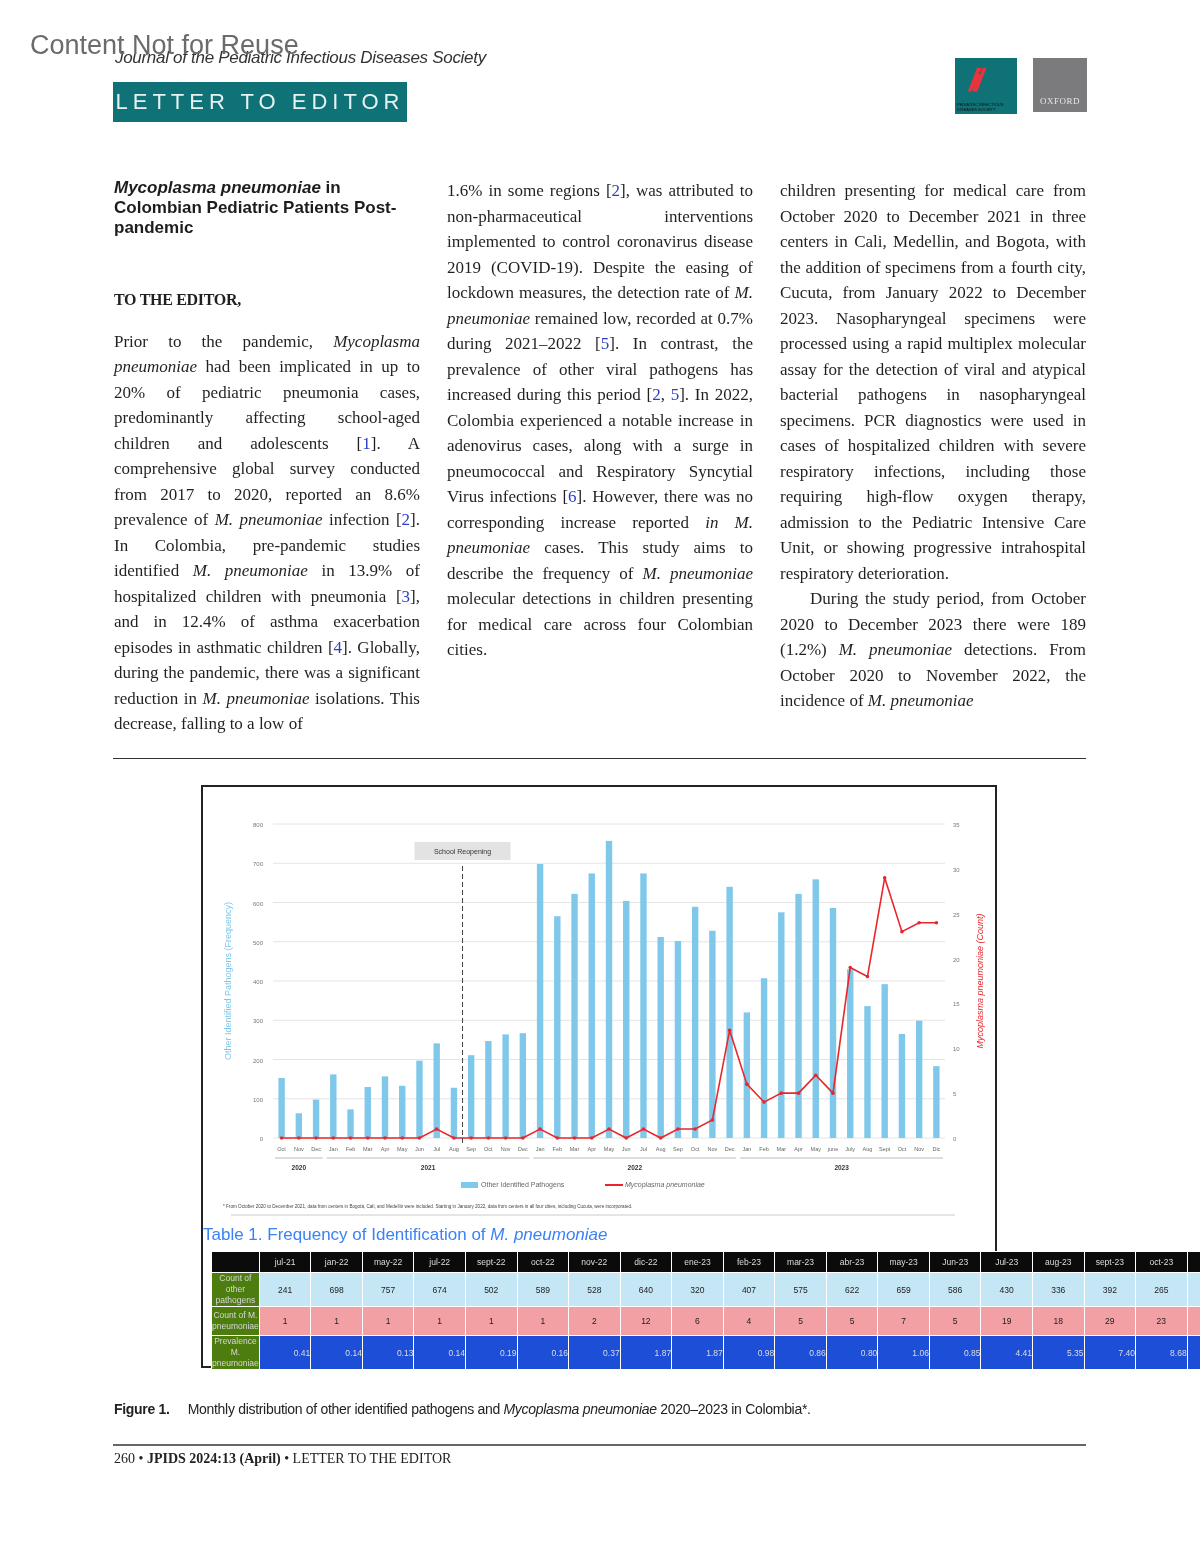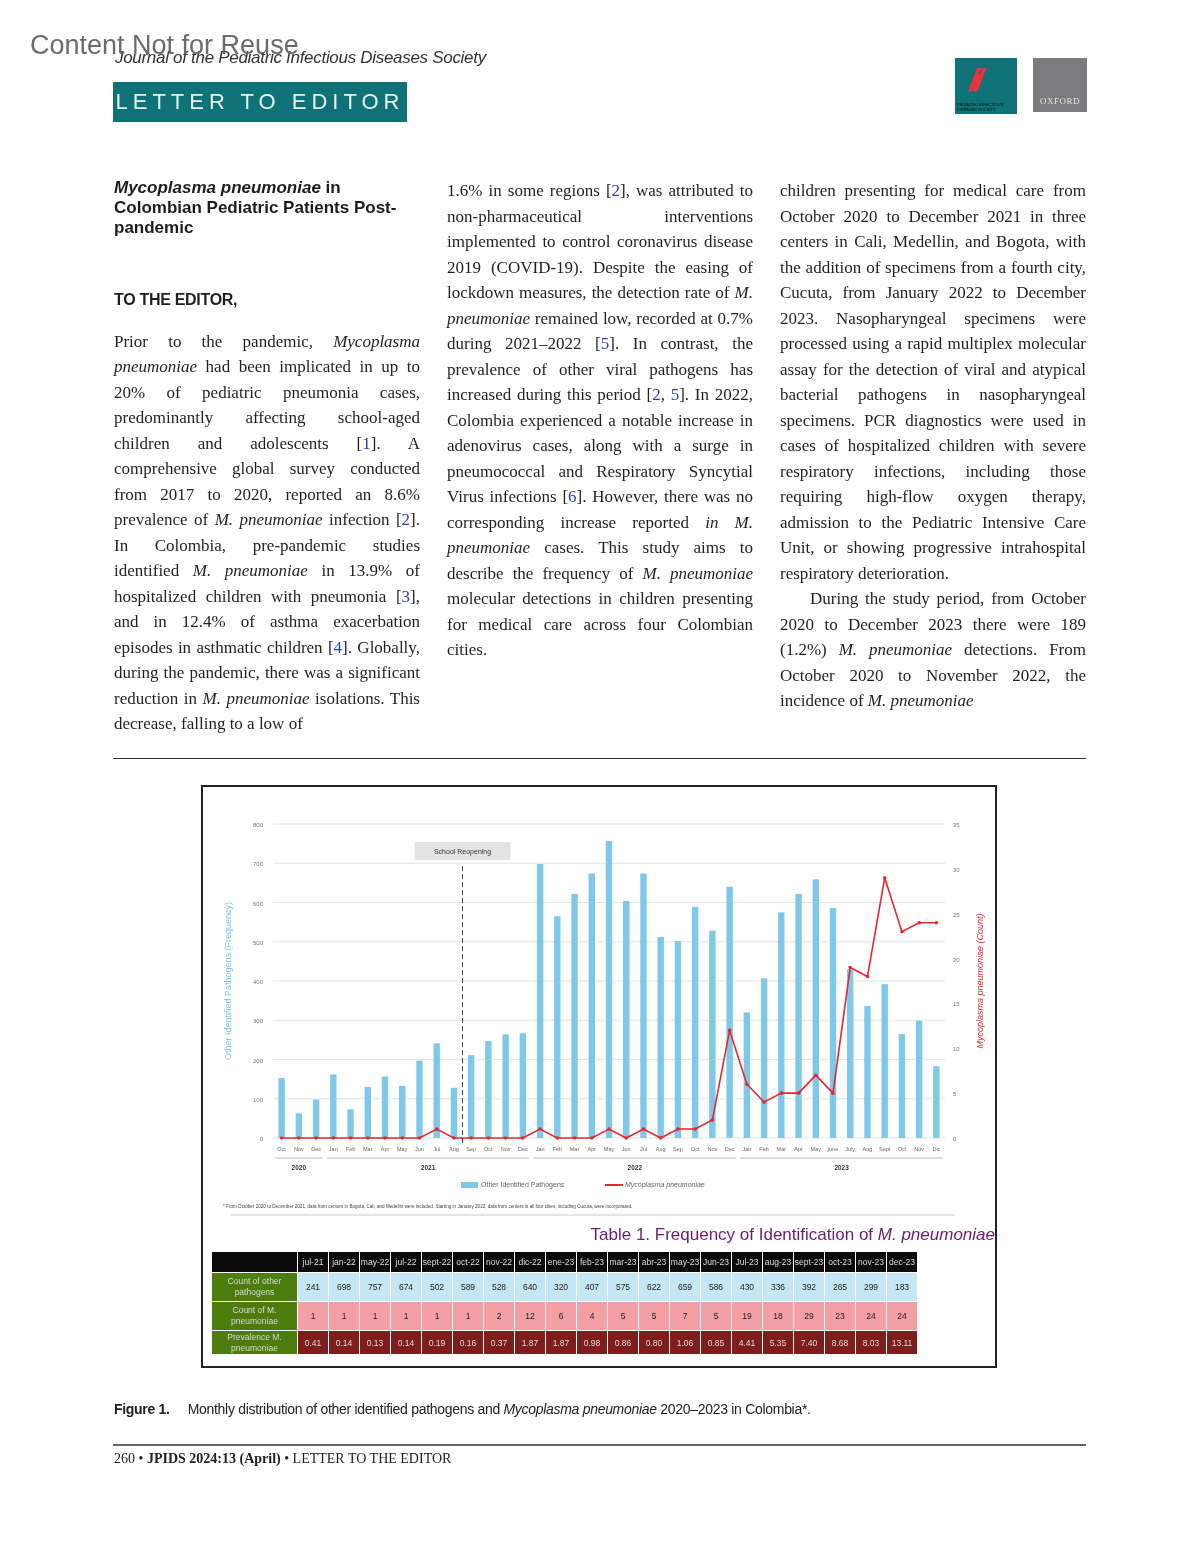--- a/index.html
+++ b/index.html
@@ -9,36 +9,36 @@
   .banner{position:absolute;left:113px;top:82px;width:294px;height:40px;background:#0e7276;color:#e6f2f2;font-family:"Liberation Sans",sans-serif;font-size:22px;letter-spacing:5px;display:flex;align-items:center;justify-content:center;}
   .logo-pids{position:absolute;left:955px;top:58px;width:62px;height:56px;background:#0e7276;}
   .logo-pids .marks{position:absolute;left:14px;top:4px;color:#e8343f;font-family:"Liberation Sans",sans-serif;font-weight:bold;font-style:italic;font-size:32px;letter-spacing:-6px;}
   .logo-pids .small{position:absolute;left:2px;bottom:2px;font-size:4px;color:#111;font-family:"Liberation Sans",sans-serif;line-height:5px;}
   .logo-oxford{position:absolute;left:1033px;top:58px;width:54px;height:54px;background:#7b7b7d;color:#e6e6e6;font-family:"Liberation Serif",serif;font-size:9px;display:flex;align-items:flex-end;justify-content:center;padding-bottom:6px;box-sizing:border-box;letter-spacing:0.5px;}
   .col{position:absolute;top:178px;width:306px;font-size:17px;line-height:25.5px;text-align:justify;}
   .col1{left:114px;}
   .col2{left:447px;}
   .col3{left:780px;}
   .title{font-family:"Liberation Sans",sans-serif;font-weight:bold;font-size:17px;line-height:20px;text-align:left;color:#1d1d1d;margin-top:0;}
-  .to-editor{font-family:Liberation Sans, sans-serif;font-weight:bold;font-size:16px;margin-top:49px;margin-bottom:16px;letter-spacing:-0.3px;}
+  .to-editor{font-family:Liberation Serif, serif;font-weight:bold;font-size:16px;margin-top:49px;margin-bottom:16px;letter-spacing:-0.3px;}
   .ref{color:#2b3ec4;}
   .indent{text-indent:30px;}
   p{margin:0;}
   .rule{position:absolute;left:113px;width:973px;height:1px;background:#333;}
   .fig-box{position:absolute;left:201px;top:785px;width:796px;height:583px;border:2px solid #222;box-sizing:border-box;background:#fff;}
   .chart-svg{position:absolute;left:0;top:0;}
-  .tbl-title{position:absolute;left:0;width:100%;top:438px;text-align:right;font-family:"Liberation Sans",sans-serif;font-size:17px;color:#701a75;}
+  .tbl-title{position:absolute;left:0;width:100%;top:438px;text-align:left;font-family:"Liberation Sans",sans-serif;font-size:17px;color:#3b82f6;}
   table.mp{position:absolute;left:8px;top:464px;border-collapse:collapse;font-family:"Liberation Sans",sans-serif;font-size:8.5px;}
   table.mp td,table.mp th{border:1px solid #fff;text-align:center;padding:0;height:28px;}
   table.mp thead th{background:#0b0b0b;color:#ddd;height:20px;width:30px;font-weight:normal;}
   table.mp thead th.corner{width:85px;}
   table.mp .rh{background:#4d7c0f;color:#d8d8d8;width:85px;line-height:11px;}
   table.mp tr.r1 td.v{background:#c5e6f4;color:#222;}
   table.mp tr.r2 td.v{background:#f3a0a4;color:#222;}
-  table.mp tr.r3 td.v{background:#7f1d1d;color:#ddd;}
+  table.mp tr.r3 td.v{background:#1d4ed8;color:#ddd;padding-left:34px;}
   table.mp tr.r3 td{height:23px;}
   .caption{position:absolute;left:114px;top:1401px;font-family:"Liberation Sans",sans-serif;font-size:14px;color:#222;letter-spacing:-0.3px;}
   .caption b{margin-right:18px;}
   .footer{position:absolute;left:114px;top:1451px;font-size:14px;color:#222;}
 </style>
 </head>
 <body>
 
 <div class="watermark">Content Not for Reuse</div>
 <div class="journal">Journal of the Pediatric Infectious Diseases Society</div>

